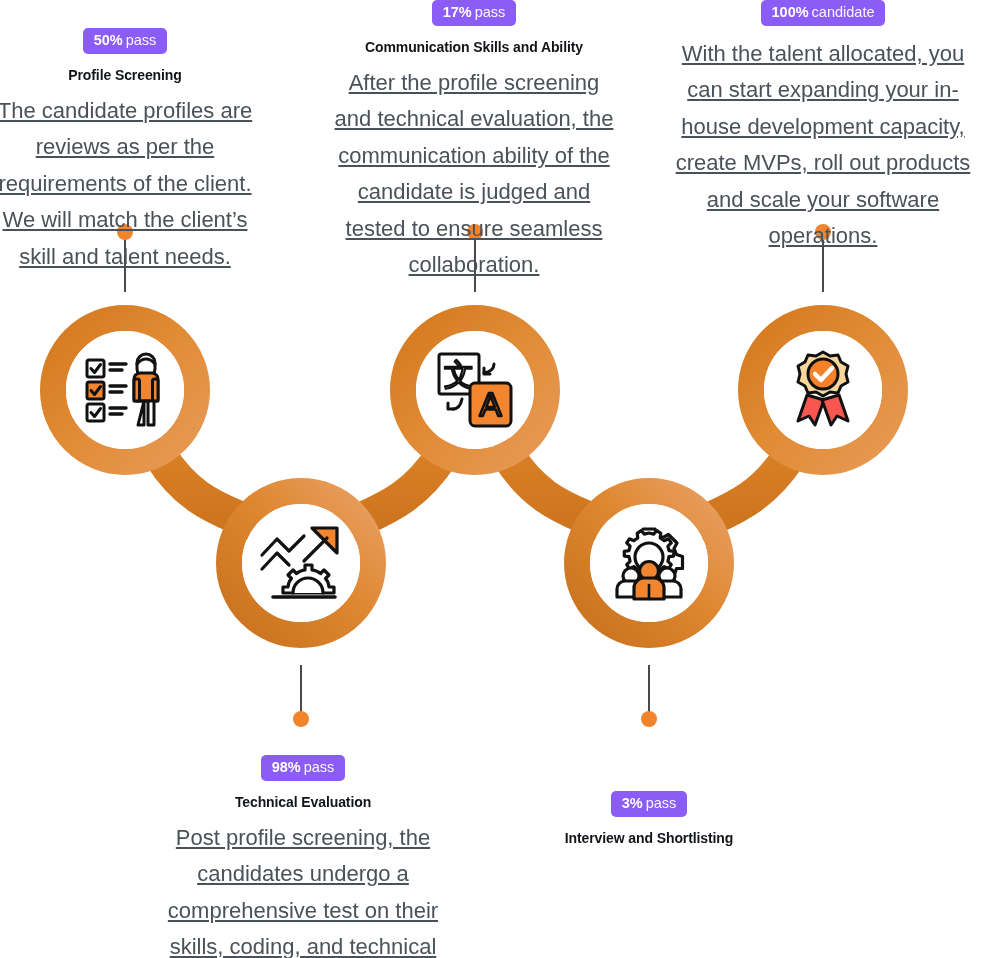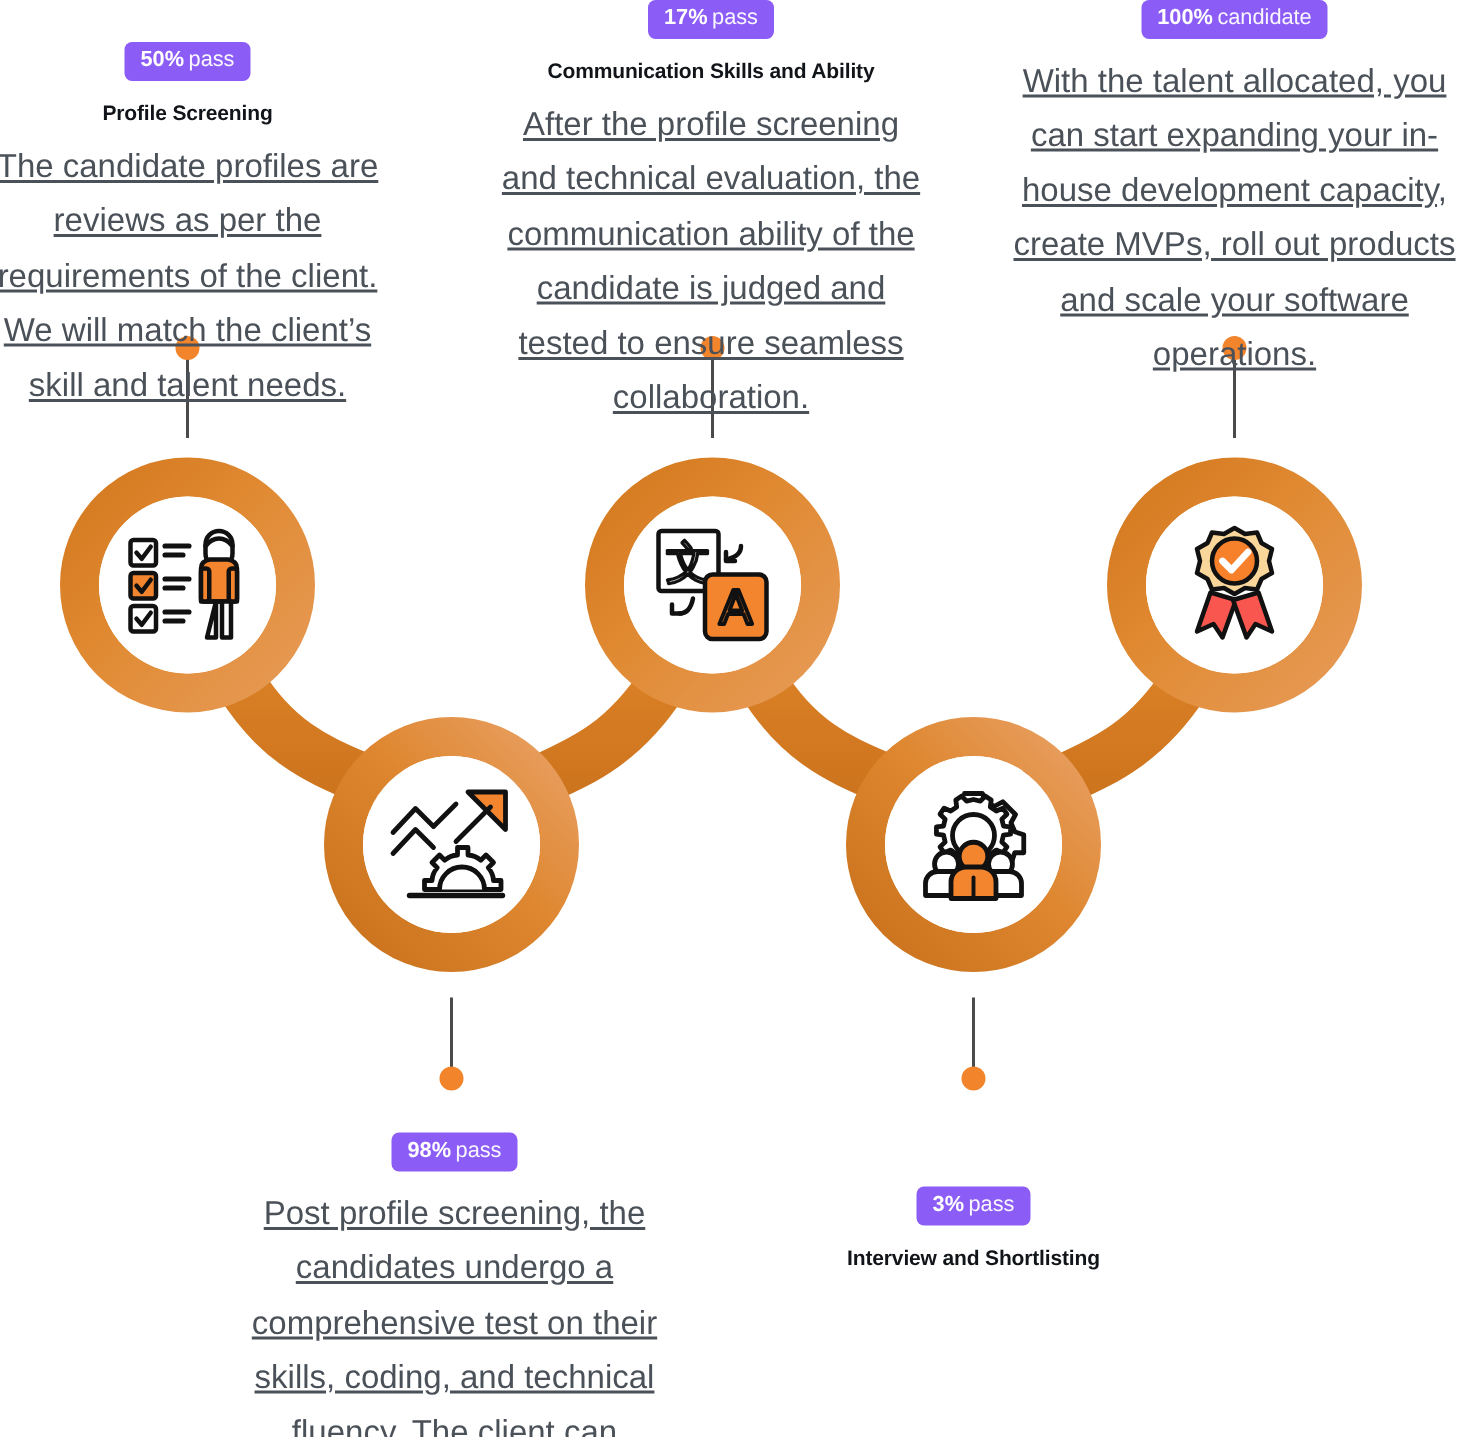--- a/index.html
+++ b/index.html
@@ -249,20 +249,21 @@
   <div class="badge">
     <span class="pct">100%</span><span class="word">candidate</span>
   </div>
   <div class="stage-desc">With the talent allocated, you can start expanding your in-house development capacity, create MVPs, roll out products and scale your software operations.</div>
 </div>
 
 <div class="stage" style="left:145px;top:755px;width:316px;">
   <div class="badge">
     <span class="pct">98%</span><span class="word">pass</span>
   </div>
+  <div class="stage-title">Technical Evaluation</div>
   <div class="stage-desc">Post profile screening, the candidates undergo a comprehensive test on their skills, coding, and technical fluency. The client can additionally share tests they require.</div>
 </div>
 
 <div class="stage" style="left:504px;top:755px;width:290px;margin-top:36px;">
   <div class="badge">
     <span class="pct">3%</span><span class="word">pass</span>
   </div>
   <div class="stage-title">Interview and Shortlisting</div>
 </div>
 

